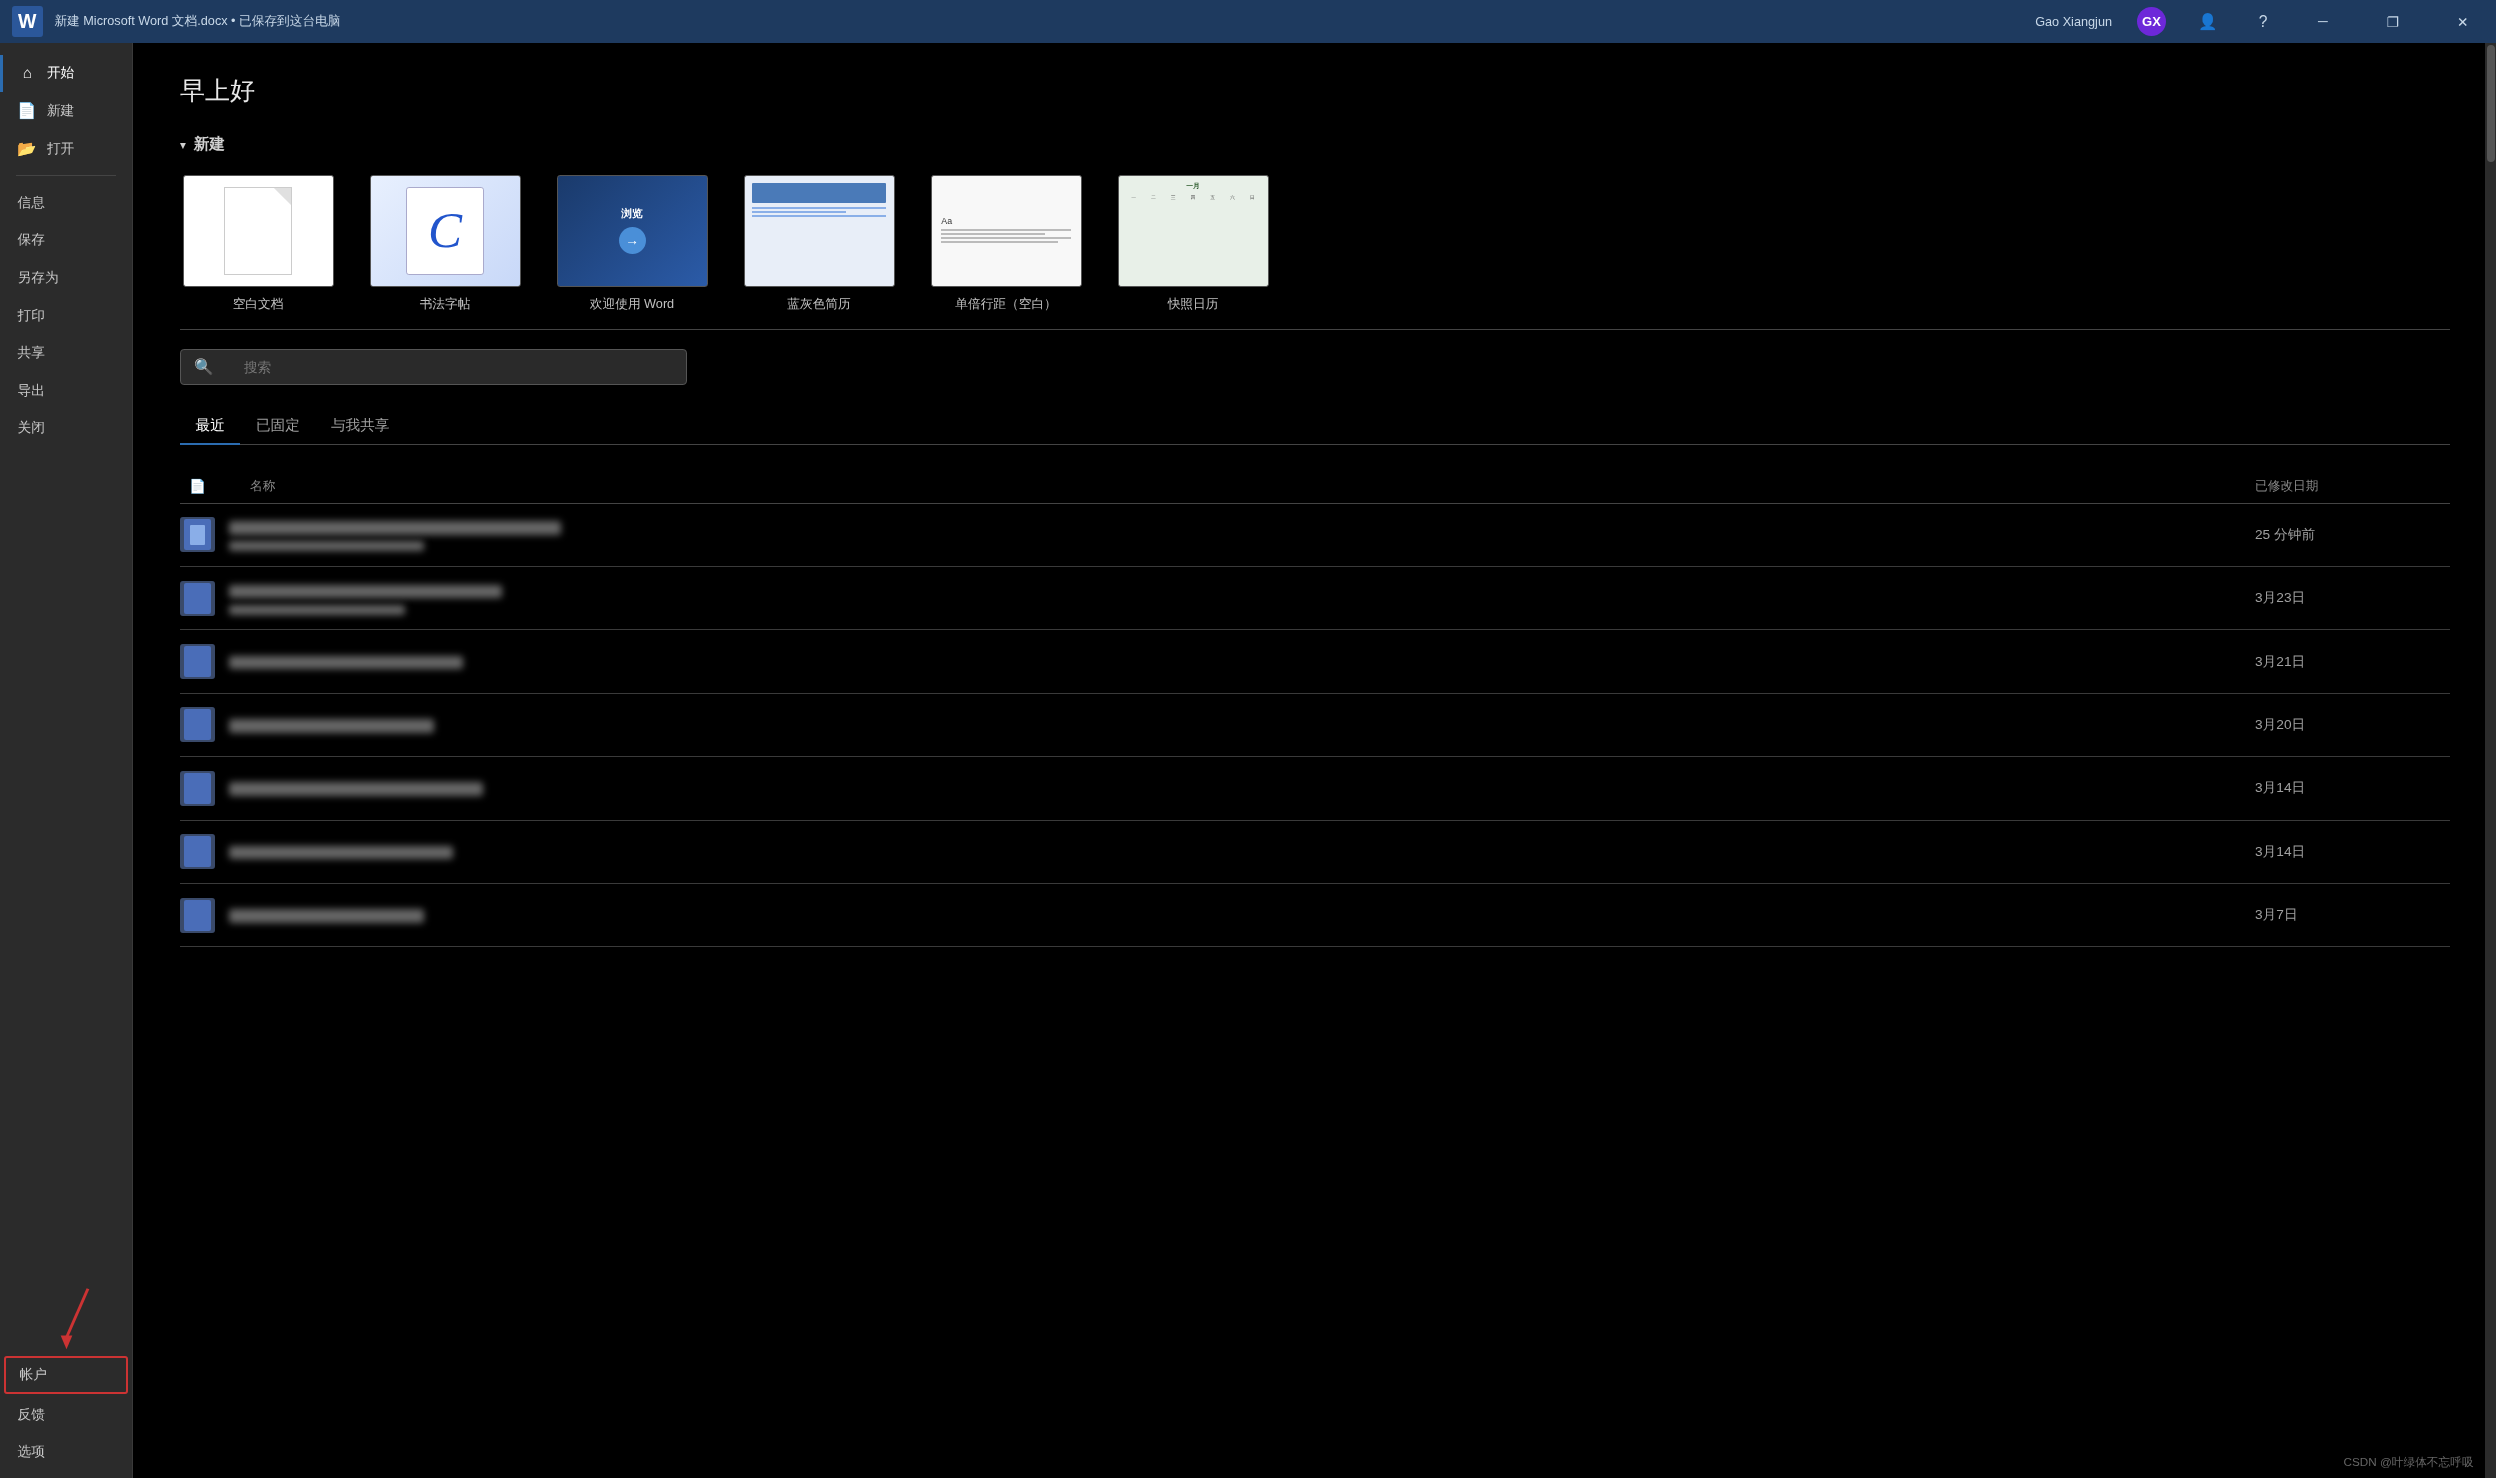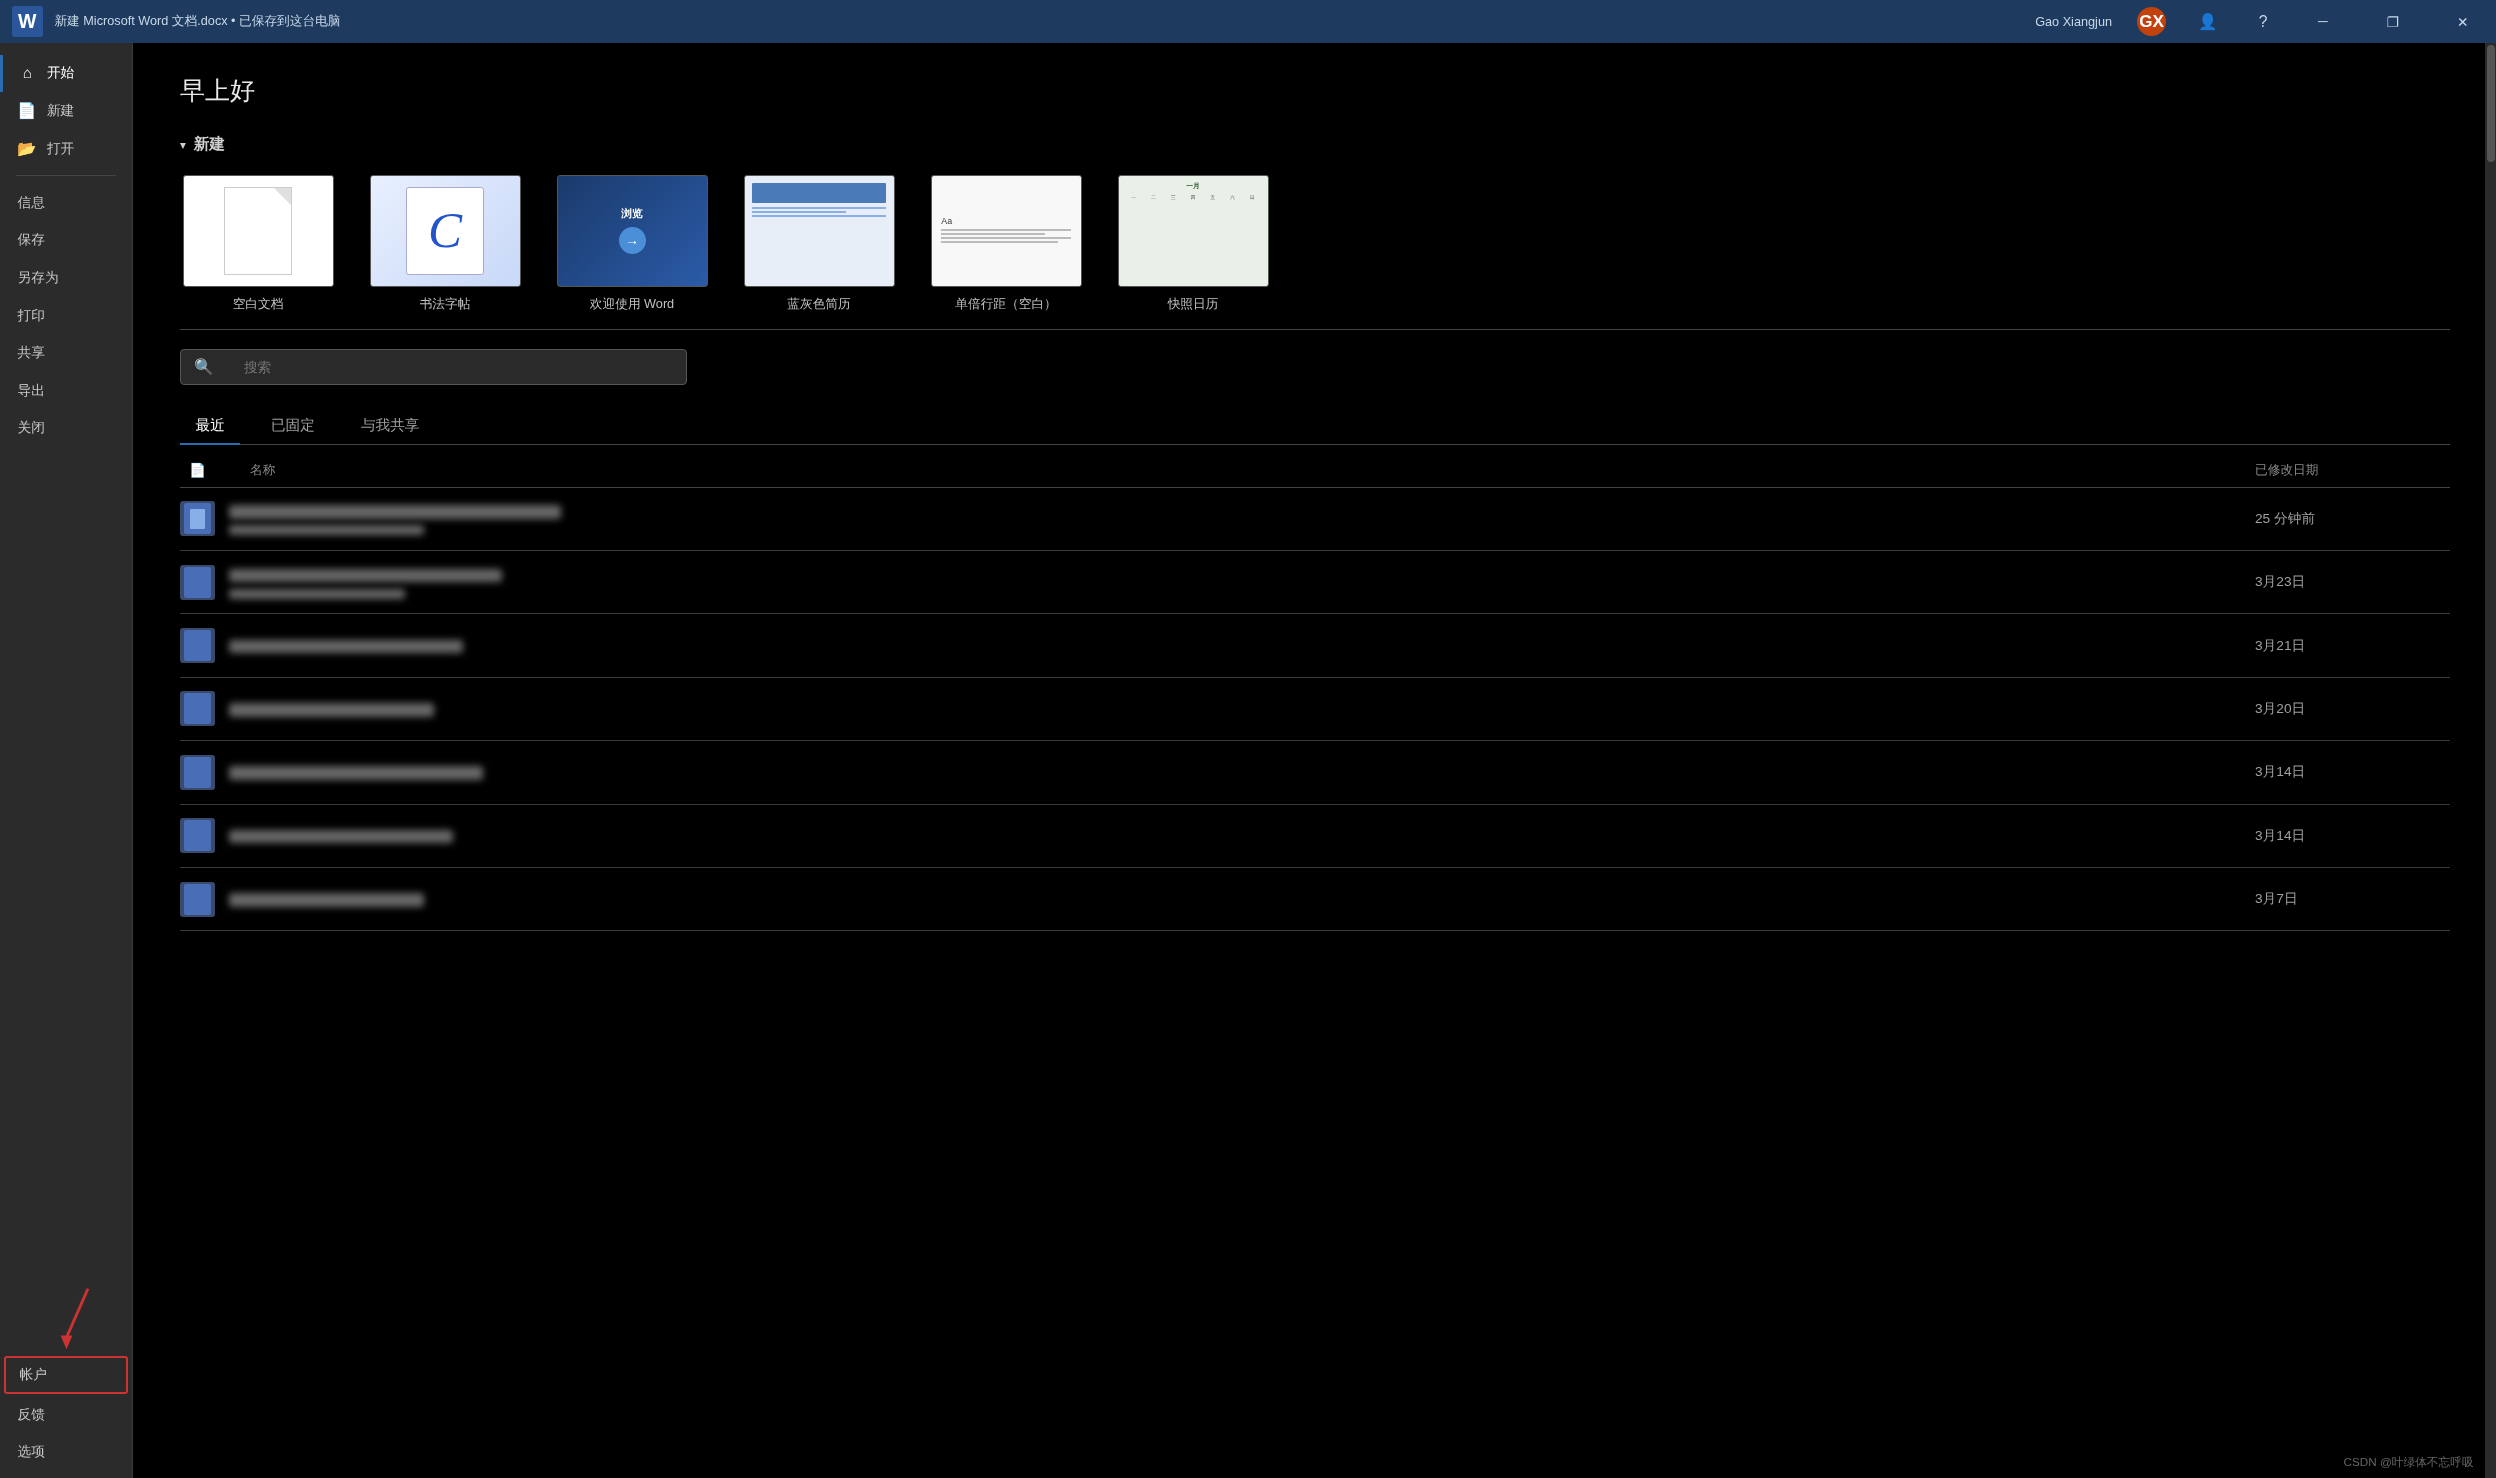--- a/index.html
+++ b/index.html
@@ -49,25 +49,25 @@
       gap: 25px;
     }
     .titlebar-user {
       font-size: 12.7px;
       color: #c8d8e8;
     }
     .titlebar-avatar {
       width: 29px;
       height: 29px;
       border-radius: 50%;
-      background: #c2410c;
-      display: flex;
-      align-items: center;
-      justify-content: center;
-      font-size: 17px;
+      background: #6d28d9;
+      display: flex;
+      align-items: center;
+      justify-content: center;
+      font-size: 13px;
       color: white;
       font-weight: bold;
     }
     .titlebar-icon {
       color: #c8d8e8;
       font-size: 15.6px;
       cursor: pointer;
       padding: 3.9px 7.8px;
     }
     .win-btn {
@@ -331,22 +331,22 @@
       color: #c0c0c0;
       font-size: 13.7px;
       flex: 1;
       margin-left: 20px;
     }
     .search-input::placeholder { color: #777; }
 
     
     .tabs {
       display: flex;
-      gap: 15px;
-      margin-bottom: 11px;
+      gap: 0;
+      margin-bottom: 27px;
       border-bottom: 1px solid #444;
     }
     .tab {
       font-size: 14.6px;
       padding: 7.8px 15.6px;
       cursor: pointer;
       color: #a0a0a0;
       border-bottom: 2px solid transparent;
       margin-bottom: -1px;
     }

